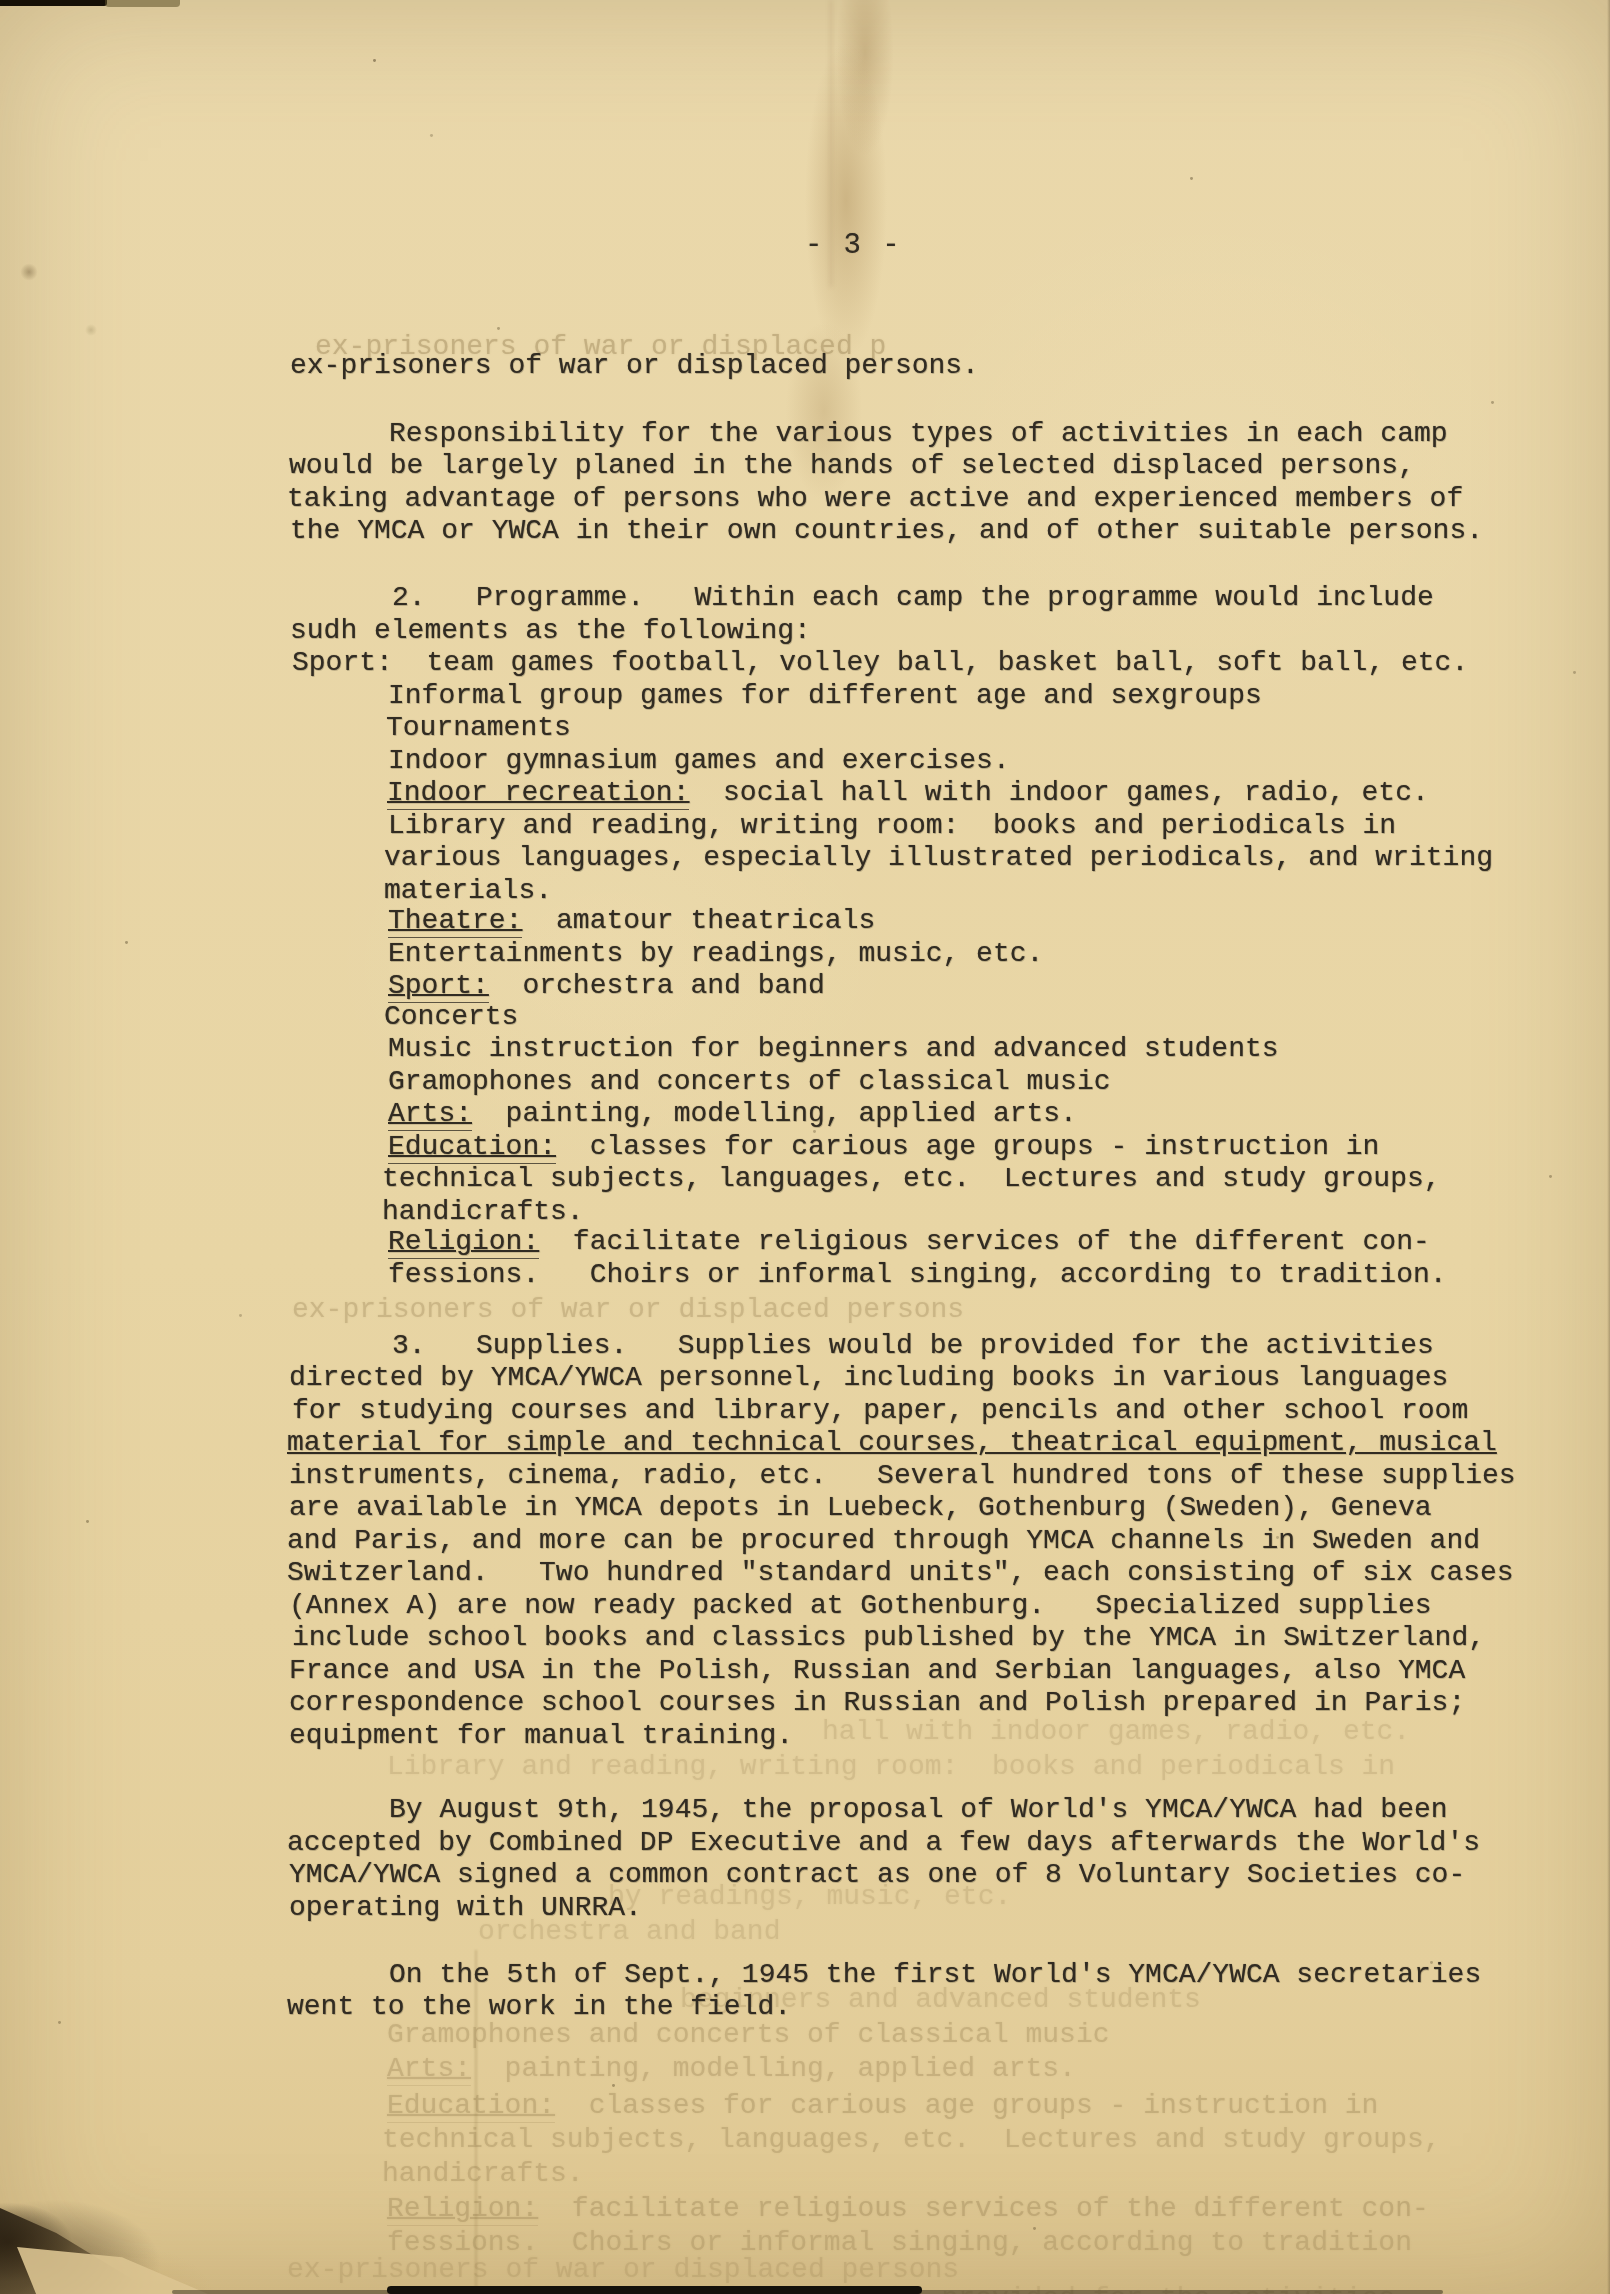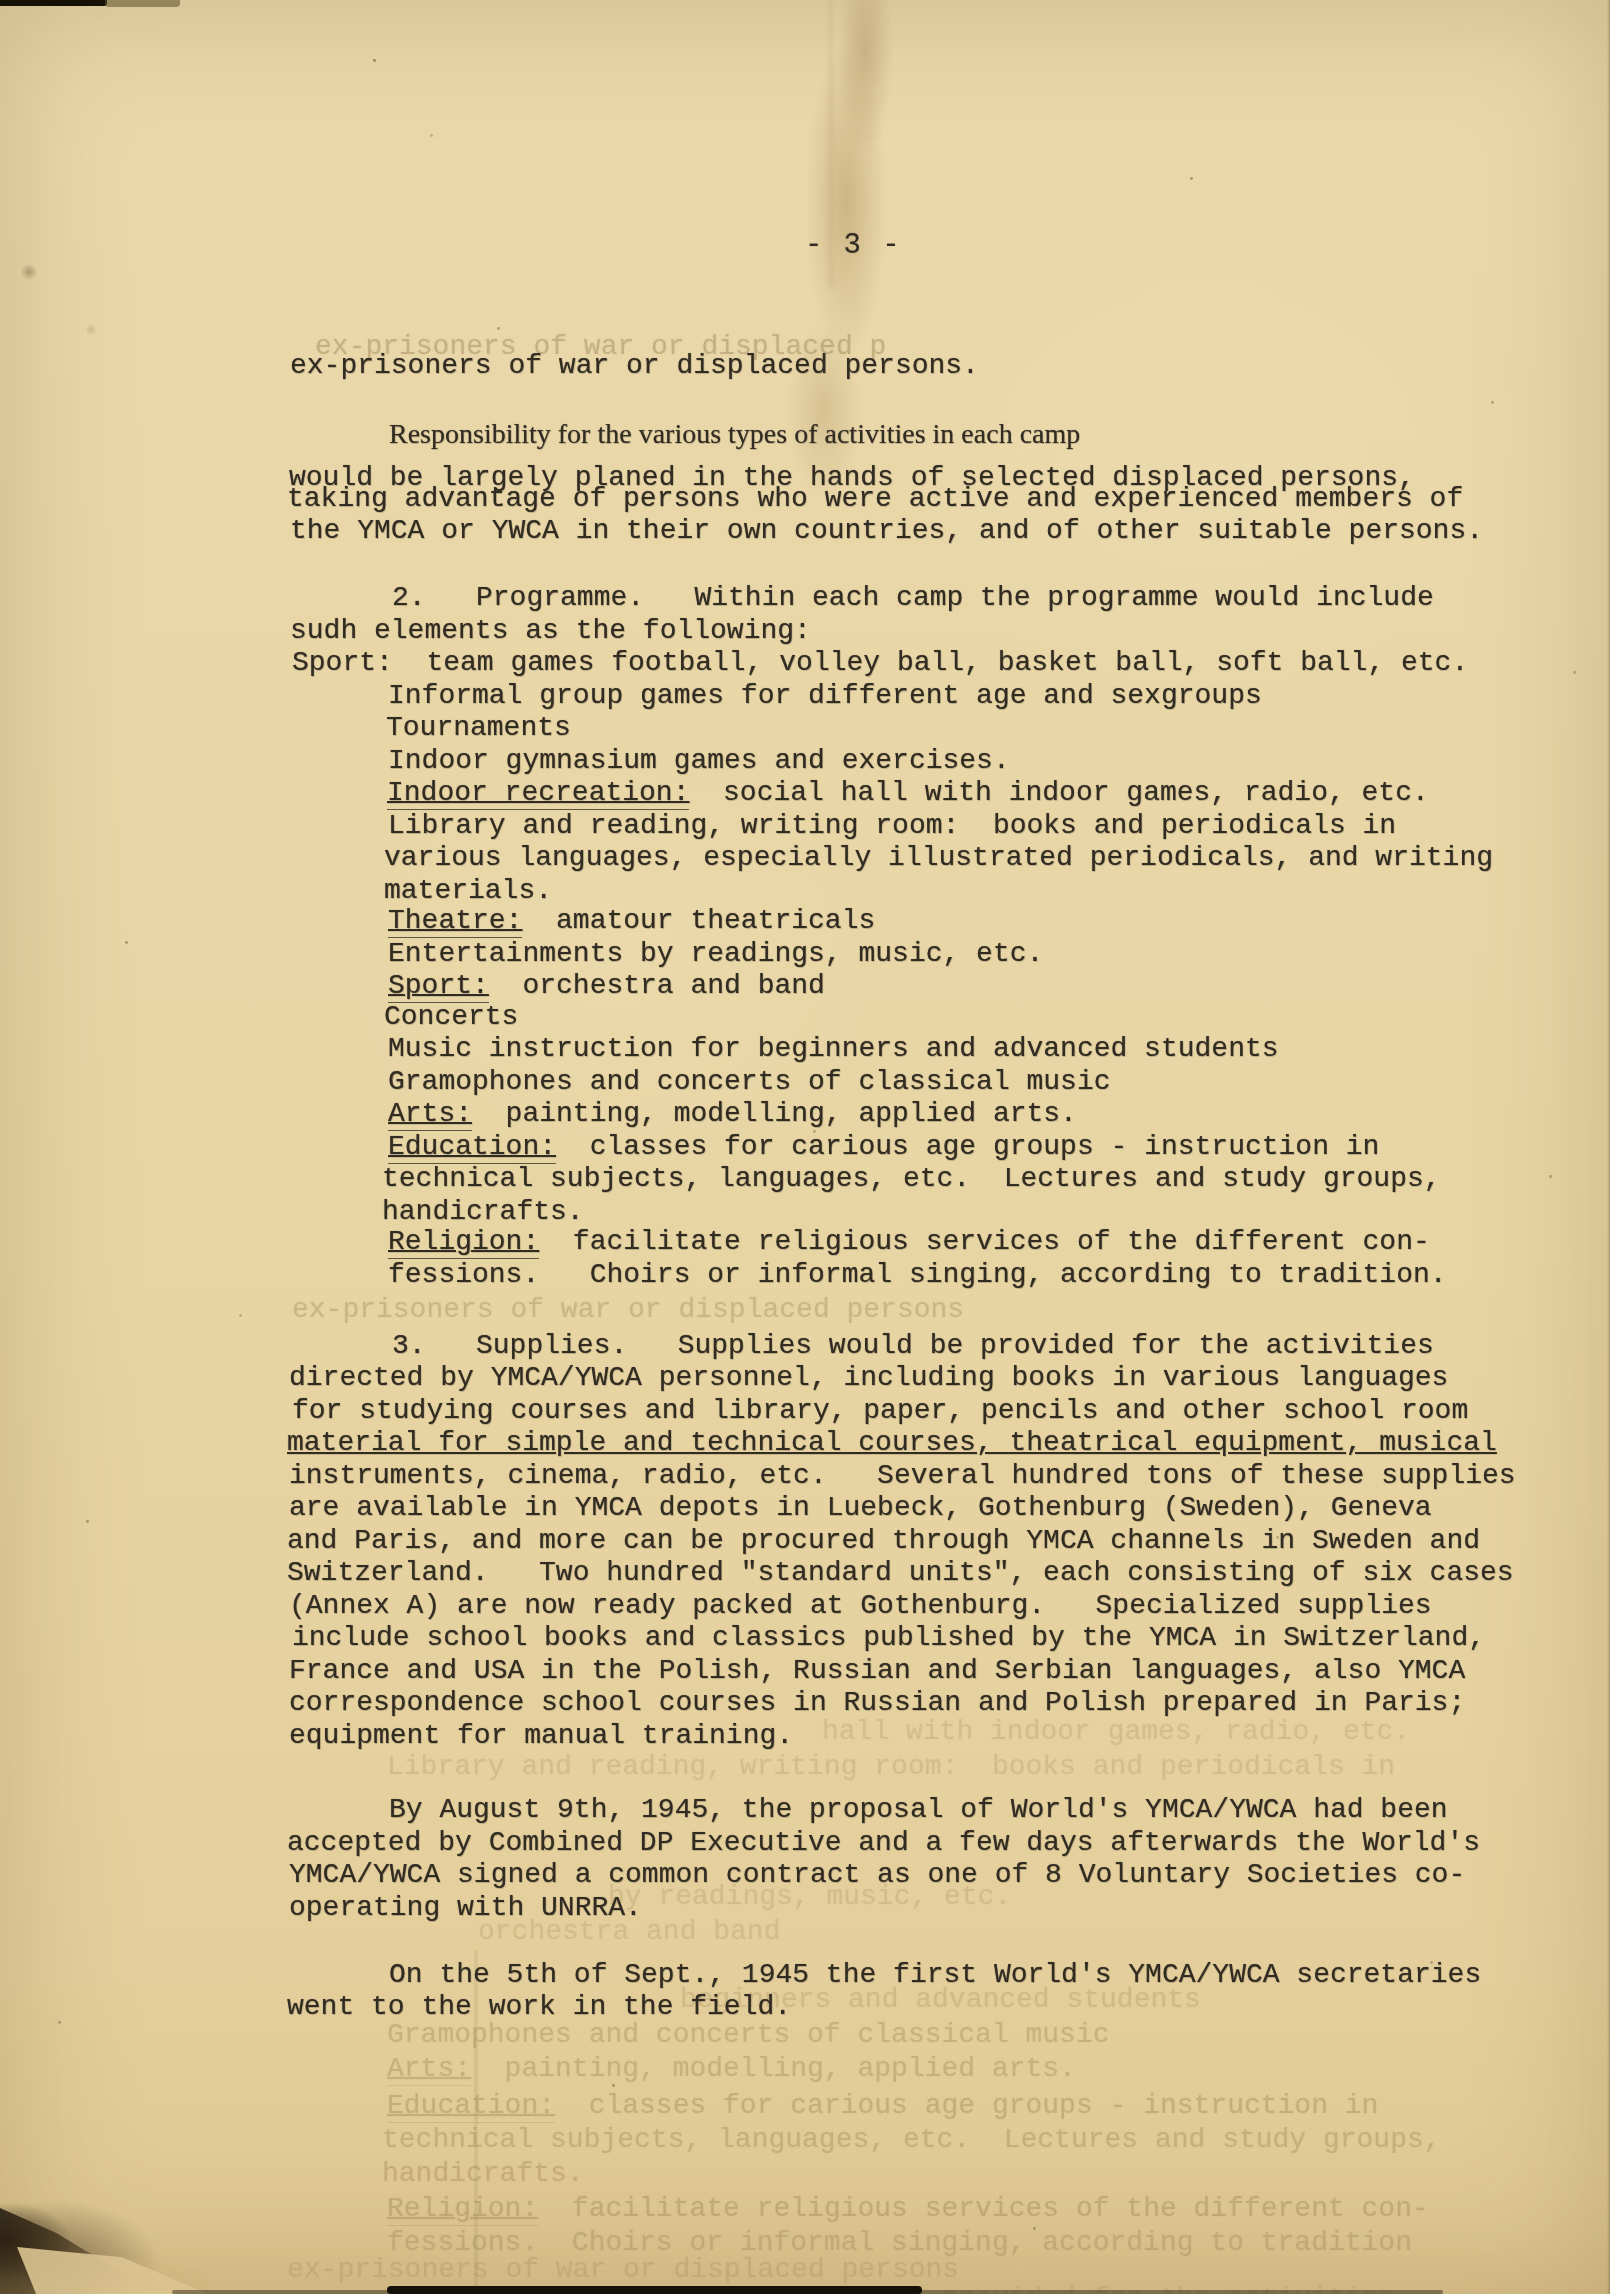--- a/index.html
+++ b/index.html
@@ -119,22 +119,22 @@
       <div class="line ghost" style="left: 382px; top: 2124px; opacity: 0.3;">technical subjects, languages, etc.  Lectures and study groups,</div>
       <div class="line ghost" style="left: 382px; top: 2158px; opacity: 0.3;">handicrafts.</div>
       <div class="line ghost" style="left: 387px; top: 2193px; opacity: 0.32;"><span class="u">Religion:</span>  facilitate religious services of the different con-</div>
       <div class="line ghost" style="left: 387px; top: 2227px; opacity: 0.28;">fessions.  Choirs or informal singing, according to tradition</div>
       <div class="line ghost" style="left: 287px; top: 2254px; opacity: 0.2;">ex-prisoners of war or displaced persons</div>
       <div class="line ghost" style="left: 387px; top: 2283px; opacity: 0.18;">3.  Supplies.  Supplies would be provided for the activities</div>
     </div>
 
   <div id="typed-layer">
       <div class="line typed" style="left: 290px; top: 350px;">ex-prisoners of war or displaced persons.</div>
-      <div class="line typed" style="left: 389px; top: 418px; font-family: Liberation Serif, serif;">Responsibility for the various types of activities in each camp</div>
-      <div class="line typed" style="left: 289px; top: 450px; margin-top: 12px;">would be largely planed in the hands of selected displaced persons,</div>
+      <div class="line typed" style="left: 389px; top: 418px;">Responsibility for the various types of activities in each camp</div>
+      <div class="line typed" style="left: 289px; top: 450px;">would be largely planed in the hands of selected displaced persons,</div>
       <div class="line typed" style="left: 287px; top: 483px;">taking advantage of persons who were active and experienced members of</div>
       <div class="line typed" style="left: 290px; top: 515px;">the YMCA or YWCA in their own countries, and of other suitable persons.</div>
       <div class="line typed" style="left: 392px; top: 582px;">2.   Programme.   Within each camp the programme would include</div>
       <div class="line typed" style="left: 290px; top: 615px;">sudh elements as the following:</div>
       <div class="line typed" style="left: 292px; top: 647px;">Sport:  team games football, volley ball, basket ball, soft ball, etc.</div>
       <div class="line typed" style="left: 388px; top: 680px;">Informal group games for different age and sexgroups</div>
       <div class="line typed" style="left: 386px; top: 712px;">Tournaments</div>
       <div class="line typed" style="left: 388px; top: 745px;">Indoor gymnasium games and exercises.</div>
       <div class="line typed" style="left: 387px; top: 777px;"><span class="u">Indoor recreation:</span>  social hall with indoor games, radio, etc.</div>
       <div class="line typed" style="left: 388px; top: 810px;">Library and reading, writing room:  books and periodicals in</div>

